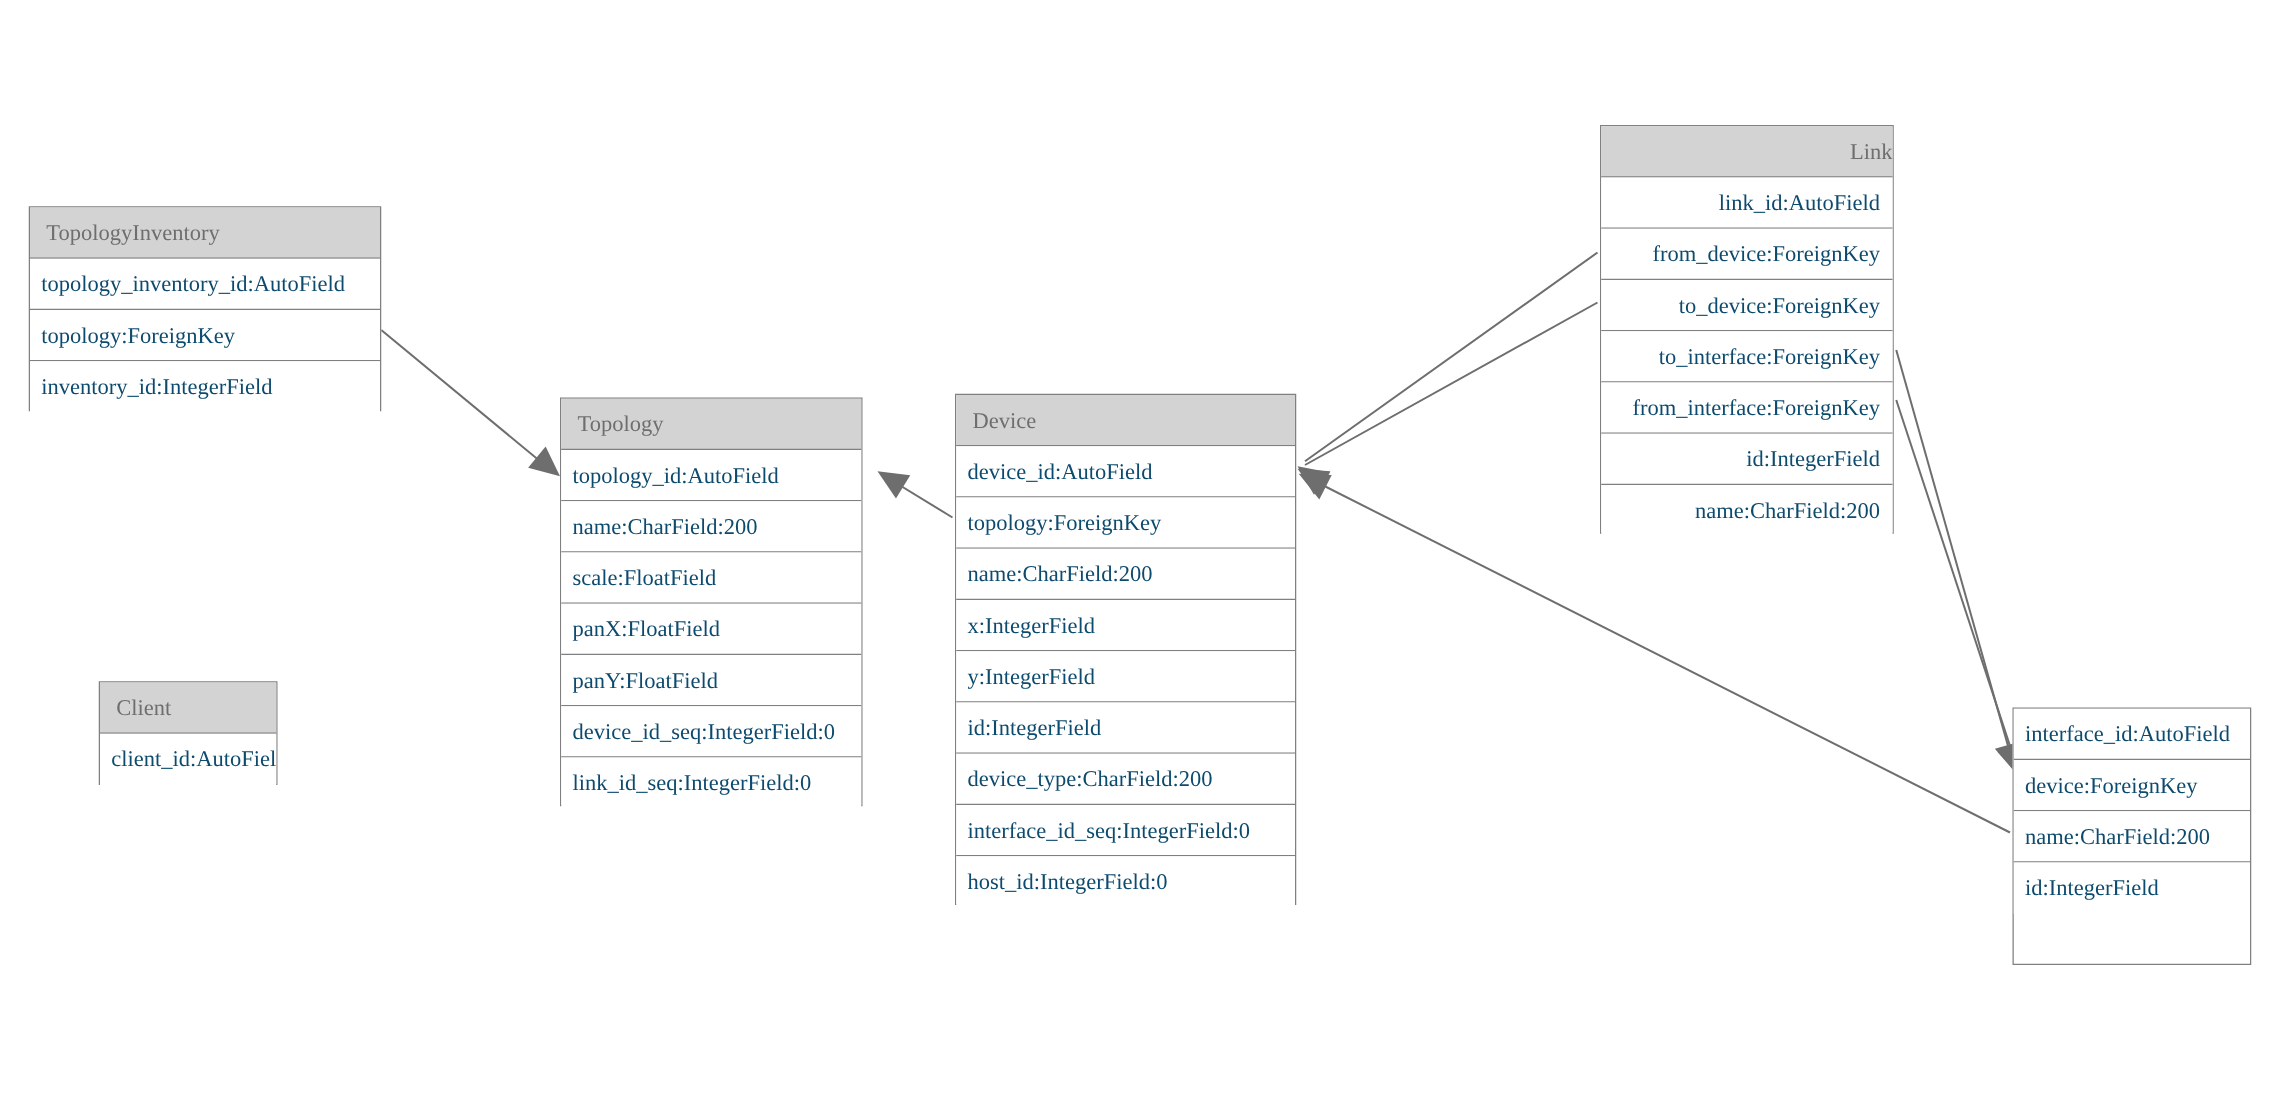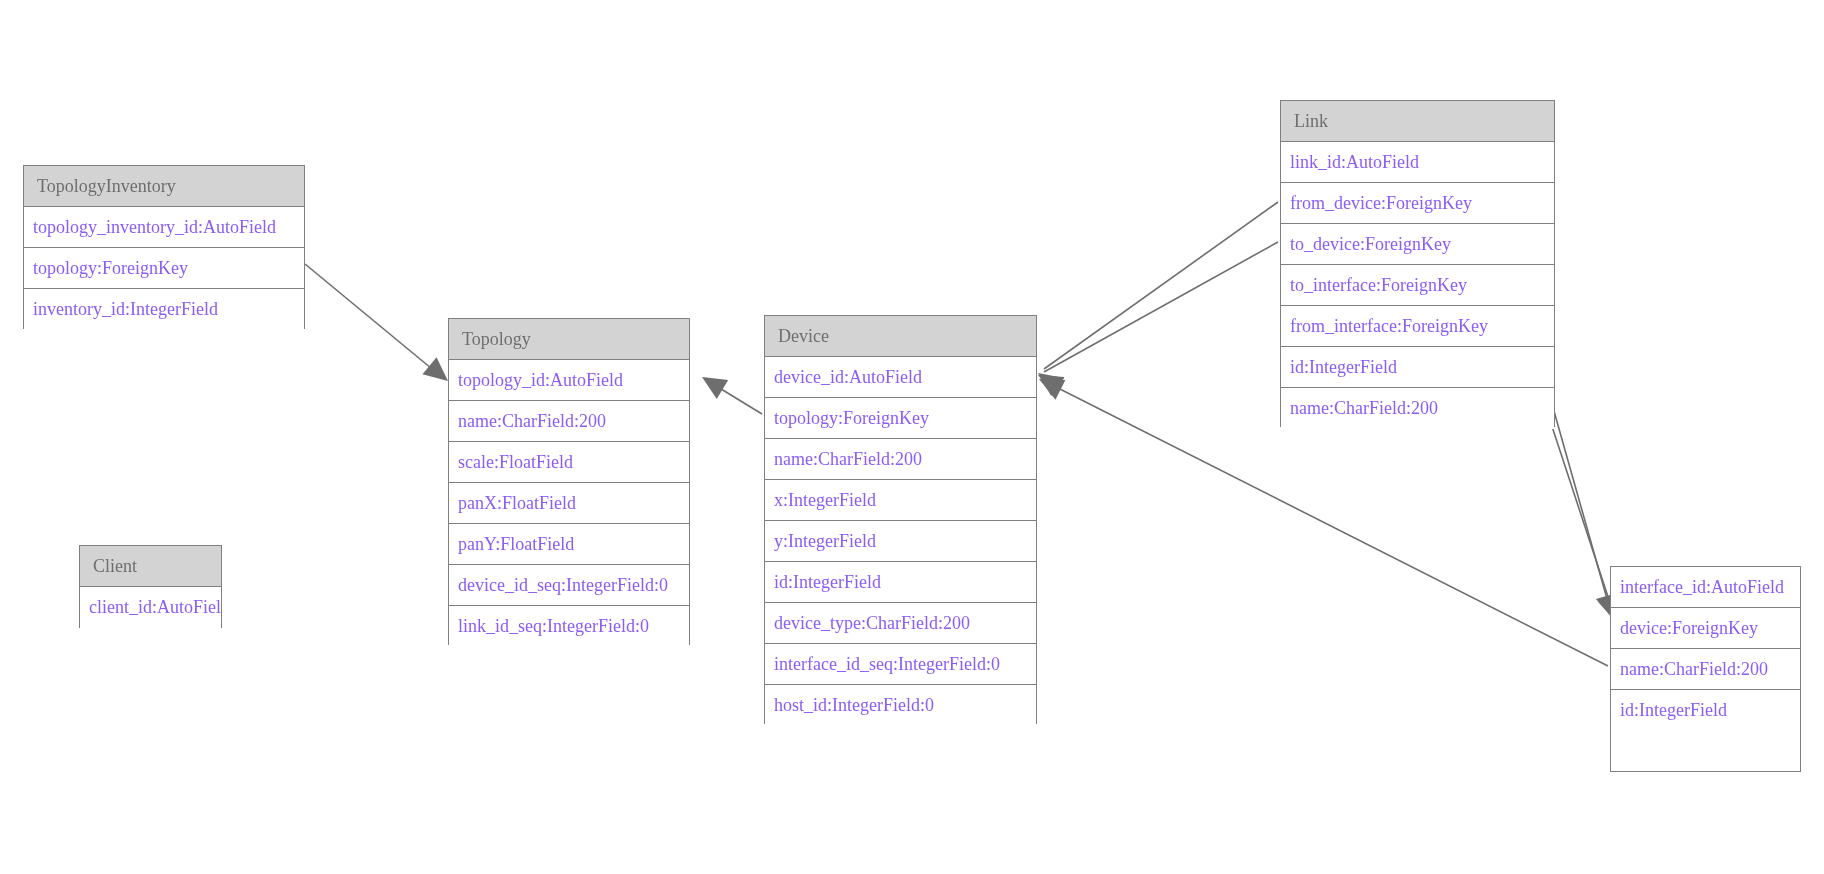--- a/index.html
+++ b/index.html
@@ -50,21 +50,21 @@
     line-height: 40px;
     height: 41px;
     padding: 0 0 0 13px;
     white-space: nowrap;
     overflow: hidden;
   }
 
   .entity-field {
     box-sizing: border-box;
     border-bottom: 1px solid #808080;
-    color: #8b5cf6;
+    color: #0c4a6e;
     font-size: 18px;
     line-height: 40px;
     height: 41px;
     padding: 0 10px 0 9px;
     white-space: nowrap;
     overflow: hidden;
     background: #ffffff;
   }
 
   .entity-field:last-child {
@@ -123,21 +123,21 @@
         <div class="entity-field">device_id:AutoField</div>
         <div class="entity-field">topology:ForeignKey</div>
         <div class="entity-field">name:CharField:200</div>
         <div class="entity-field">x:IntegerField</div>
         <div class="entity-field">y:IntegerField</div>
         <div class="entity-field">id:IntegerField</div>
         <div class="entity-field">device_type:CharField:200</div>
         <div class="entity-field">interface_id_seq:IntegerField:0</div>
         <div class="entity-field">host_id:IntegerField:0</div>
       </div>
-      <div class="entity-box" style="left: 1280px; top: 100px; width: 275px; height: 327px;">
+      <div class="entity-box" style="left: 1280px; top: 100px; width: 235px; height: 327px; text-align: right;">
         <div class="entity-header">Link</div>
         <div class="entity-field">link_id:AutoField</div>
         <div class="entity-field">from_device:ForeignKey</div>
         <div class="entity-field">to_device:ForeignKey</div>
         <div class="entity-field">to_interface:ForeignKey</div>
         <div class="entity-field">from_interface:ForeignKey</div>
         <div class="entity-field">id:IntegerField</div>
         <div class="entity-field">name:CharField:200</div>
       </div>
       <div class="entity-box" style="left: 1610px; top: 566px; width: 191px; height: 206px;">

